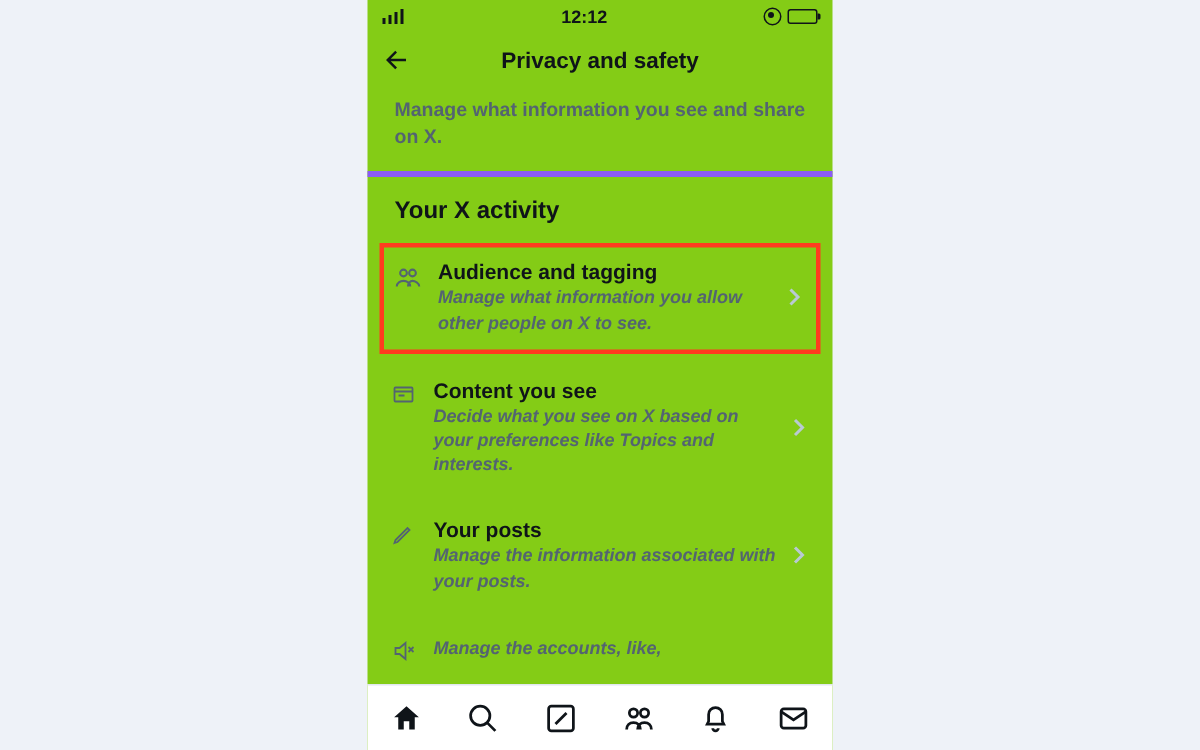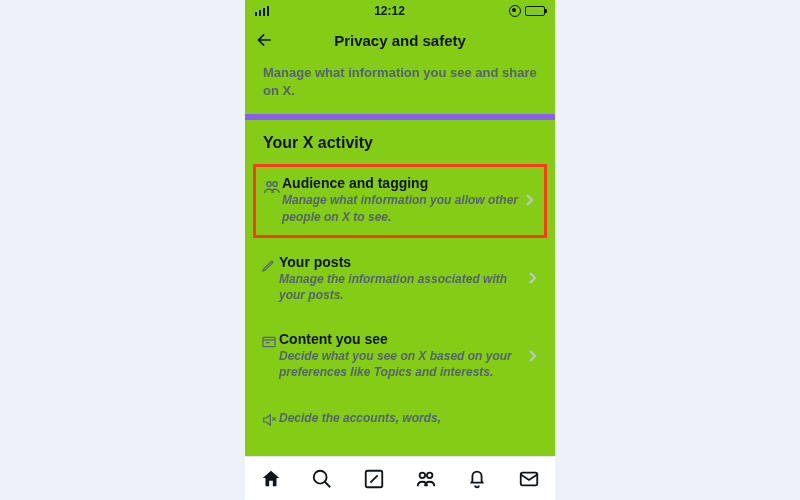--- a/index.html
+++ b/index.html
@@ -50,32 +50,33 @@
   .header-title {
     position:absolute; left:0; right:0; text-align:center;
     font-weight:800; font-size:15px; pointer-events:none;
   }
   .subtitle {
     padding: 4px 18px 14px 18px;
     color:#536471;
     font-size:13px;
     font-weight:700;
     line-height:1.4;
-    border-bottom:6px solid #8b5cf6;
+    border-bottom:4px solid #8b5cf6;
   }
   .scroll { flex:1; overflow:hidden; }
   .section-title {
     font-size:16px;
     font-weight:800;
     padding: 14px 18px 10px 18px;
   }
   .row {
     display:flex;
     align-items:flex-start;
     padding: 10px 14px 14px 14px;
+    gap:10px;
     position:relative;
   }
   .row + .row { margin-top: 4px; }
   .row-icon {
     width:20px; flex:0 0 20px; display:flex; align-items:center; justify-content:center;
     color:#536471; margin-top:3px;
   }
   .row-body { flex:1; }
   .row-title { font-weight:800; font-size:14px; color:#0f1419; }
   .row-desc { font-size:12px; color:#536471; font-weight:700; line-height:1.35; margin-top:1px;font-style:italic; }
@@ -146,63 +147,63 @@
       <div class="chevron">
         <svg width="8" height="12" viewBox="0 0 8 12">
             <path d="M1 1l5 5-5 5" stroke="#b9cad3" stroke-width="2" fill="none"></path>
           </svg>
       </div>
     </div>
 
     <div class="row">
       <div class="row-icon">
         <svg width="16" height="16" viewBox="0 0 24 24" fill="none" stroke="#536471" stroke-width="1.8">
-          <path d="M3 21l3-1 12-12-2-2L4 18l-1 3z"></path>
-        </svg>
-      </div>
-      <div class="row-body">
-        <div class="row-title">Your posts</div>
-        <div class="row-desc">Manage the information associated with your posts.</div>
+          <rect x="3" y="5" width="18" height="14" rx="1"></rect>
+            <line x1="3" y1="9" x2="21" y2="9"></line>
+            <line x1="7" y1="13" x2="13" y2="13"></line>
+        </svg>
+      </div>
+      <div class="row-body">
+        <div class="row-title">Content you see</div>
+        <div class="row-desc">Decide what you see on X based on your preferences like Topics and interests.</div>
       </div>
       <div class="chevron">
         <svg width="8" height="12" viewBox="0 0 8 12">
             <path d="M1 1l5 5-5 5" stroke="#b9cad3" stroke-width="2" fill="none"></path>
           </svg>
       </div>
     </div>
 
     <div class="row">
       <div class="row-icon">
         <svg width="16" height="16" viewBox="0 0 24 24" fill="none" stroke="#536471" stroke-width="1.8">
-          <rect x="3" y="5" width="18" height="14" rx="1"></rect>
-            <line x1="3" y1="9" x2="21" y2="9"></line>
-            <line x1="7" y1="13" x2="13" y2="13"></line>
-        </svg>
-      </div>
-      <div class="row-body">
-        <div class="row-title">Content you see</div>
-        <div class="row-desc">Decide what you see on X based on your preferences like Topics and interests.</div>
+          <path d="M3 21l3-1 12-12-2-2L4 18l-1 3z"></path>
+        </svg>
+      </div>
+      <div class="row-body">
+        <div class="row-title">Your posts</div>
+        <div class="row-desc">Manage the information associated with your posts.</div>
       </div>
       <div class="chevron">
         <svg width="8" height="12" viewBox="0 0 8 12">
             <path d="M1 1l5 5-5 5" stroke="#b9cad3" stroke-width="2" fill="none"></path>
           </svg>
       </div>
     </div>
 
     <div class="row">
       <div class="row-icon">
         <svg width="16" height="16" viewBox="0 0 24 24" fill="none" stroke="#536471" stroke-width="1.8">
           <path d="M4 9v6h4l6 5V4L8 9H4z"></path>
             <line x1="17" y1="8" x2="22" y2="13"></line>
             <line x1="22" y1="8" x2="17" y2="13"></line>
         </svg>
       </div>
       <div class="row-body">
-        <div class="row-desc">Decide the accounts, words,</div>
+        <div class="row-desc">Manage the accounts, like,</div>
       </div>
     </div>
   </div>
 
   <div class="bottom-nav">
     <div class="nav-btn">
       <svg width="22" height="22" viewBox="0 0 24 24">
           <path d="M12 3l9 8h-3v9h-4v-6h-4v6H6v-9H3z" fill="#0f1419"></path>
         </svg>
     </div>

